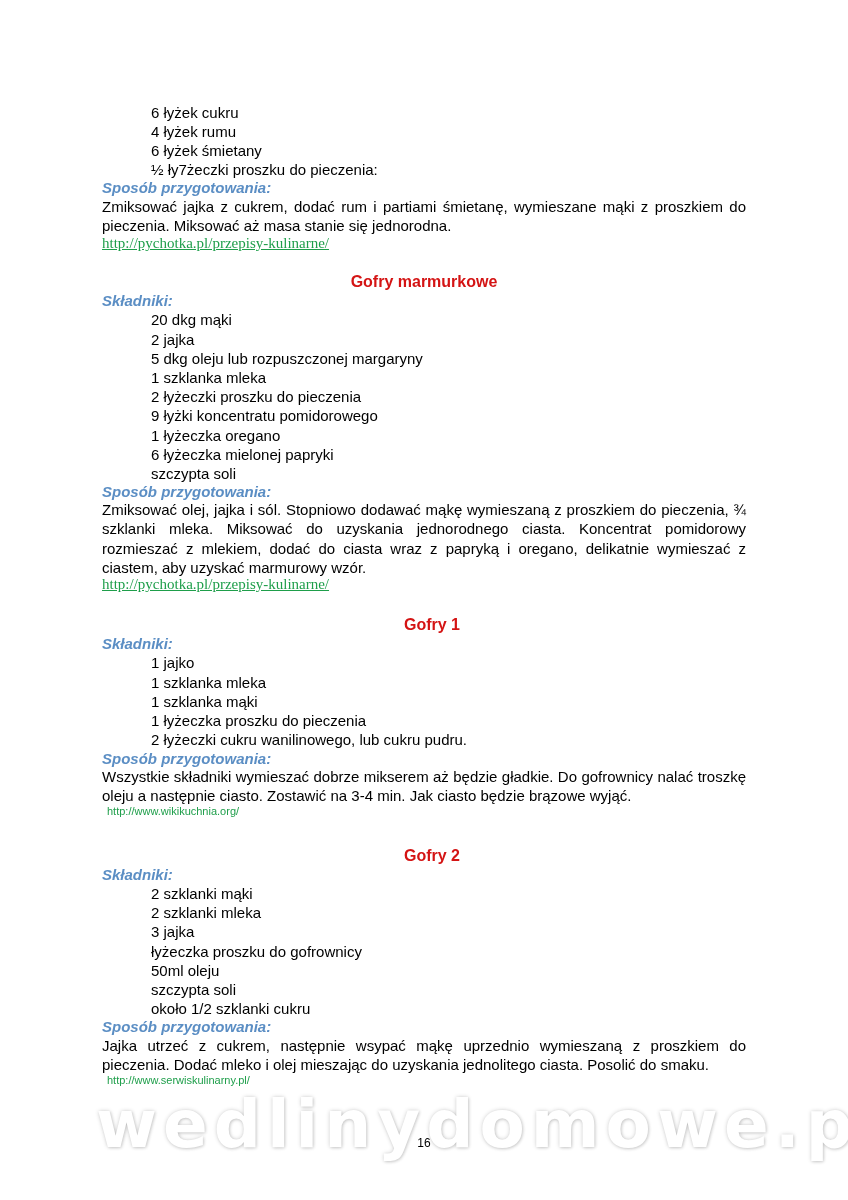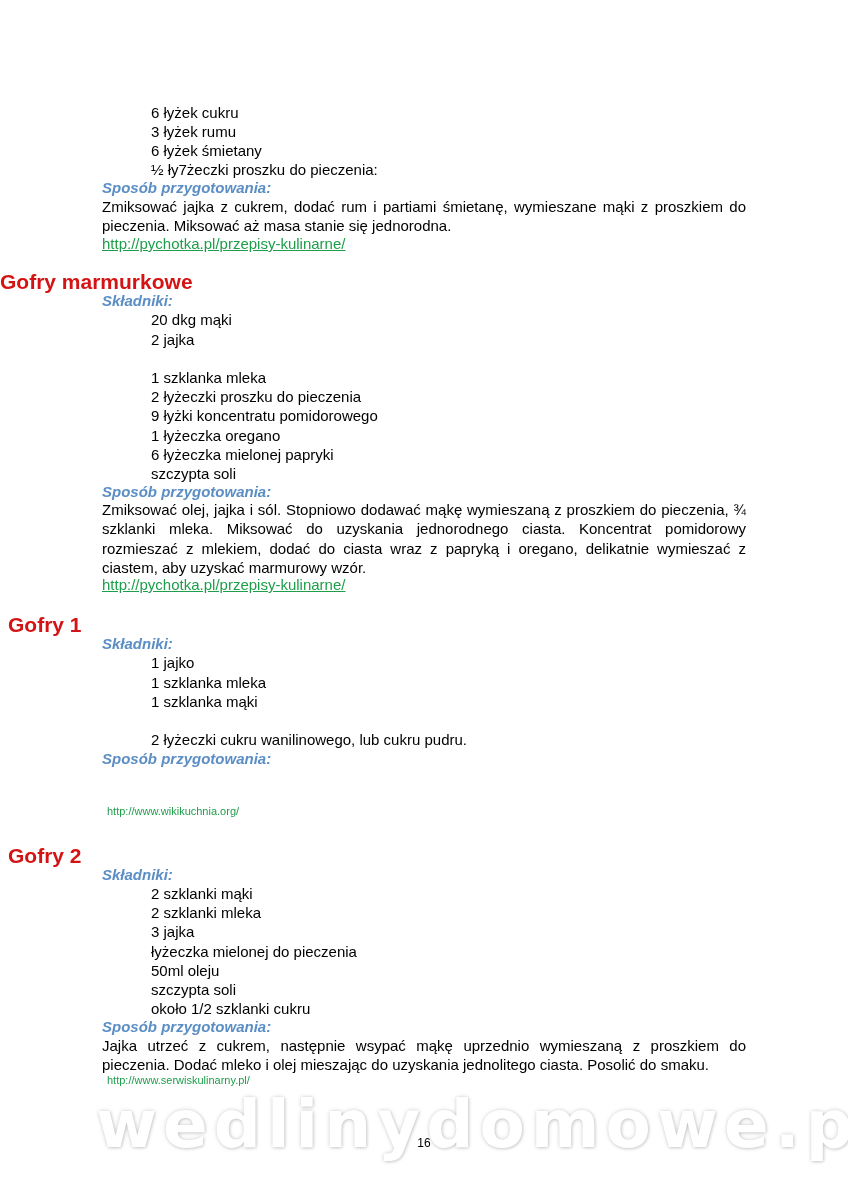--- a/index.html
+++ b/index.html
@@ -4,72 +4,75 @@
 <style>
   html, body { margin: 0; padding: 0; background: #ffffff; }
   body { width: 848px; height: 1200px; position: relative; overflow: hidden;
          font-family: "Liberation Sans", sans-serif; color: #000; }
   .page { position: absolute; left: 0; top: 0; width: 848px; height: 1200px; }
   .line { position: absolute; font-size: 15px; line-height: 19px; white-space: nowrap; }
   .ing { left: 145px; margin-left: 6px; }
   .label { left: 102px; color: #5b8ec4; font-weight: bold; font-style: italic; font-size: 15px; }
   .para { left: 102px; width: 644px; text-align: justify; font-size: 15px; line-height: 19.3px; white-space: normal; }
   .para-last { text-align-last: left; }
-  .link { left: 102px; color: #1e9e4a; text-decoration: underline; font-size: 15px; }
+  .link { left: 102px; color: #1e9e4a; text-decoration: underline; font-size: 15px; font-family: Liberation Serif, serif; }
   .small-link { left: 107px; color: #1e9e4a; font-size: 11px; line-height: 14px; }
-  .title { left: 0; width: 848px; text-align: left; color: #d41414; font-weight: bold; font-size: 21px; }
+  .title { left: 0; width: 848px; text-align: center; color: #d41414; font-weight: bold; font-size: 16px; }
   .title.t1 { left: 8px; }
   .watermark { position: absolute; left: 96px; top: 1086px; width: 680px; text-align: center;
                font-size: 66px; font-weight: bold; letter-spacing: 6px; color: #ffffff;
                text-shadow: 0 0 4px rgba(0,0,0,0.18), 1px 1px 3px rgba(0,0,0,0.12);
                font-family: "DejaVu Sans", sans-serif; }
   .pagenum { position: absolute; left: 0; width: 848px; top: 1136px; text-align: center; font-size: 12px; }
 </style>
 </head>
 <body>
 
 <div class="page">
 
   <div class="line ing" style="top:103px">6 łyżek cukru</div>
-  <div class="line ing" style="top:122px">3 łyżek rumu</div>
+  <div class="line ing" style="top:122px">4 łyżek rumu</div>
   <div class="line ing" style="top:141px">6 łyżek śmietany</div>
   <div class="line ing" style="top:160px">½ ły7żeczki proszku do pieczenia:</div>
   <div class="line label" style="top:178px">Sposób przygotowania:</div>
   <div class="line para" style="top:197px">Zmiksować jajka z cukrem, dodać rum i partiami śmietanę, wymieszane mąki z proszkiem do pieczenia. Miksować aż masa stanie się jednorodna.</div>
   <div class="line link" style="top:234px">http://pychotka.pl/przepisy-kulinarne/</div>
 
   <div class="line title" style="top:272px">Gofry marmurkowe</div>
   <div class="line label" style="top:291px">Składniki:</div>
   <div class="line ing" style="top:310px">20 dkg mąki</div>
   <div class="line ing" style="top:330px">2 jajka</div>
+  <div class="line ing" style="top:349px">5 dkg oleju lub rozpuszczonej margaryny</div>
   <div class="line ing" style="top:368px">1 szklanka mleka</div>
   <div class="line ing" style="top:387px">2 łyżeczki proszku do pieczenia</div>
   <div class="line ing" style="top:406px">9 łyżki koncentratu pomidorowego</div>
   <div class="line ing" style="top:426px">1 łyżeczka oregano</div>
   <div class="line ing" style="top:445px">6 łyżeczka mielonej papryki</div>
   <div class="line ing" style="top:464px">szczypta soli</div>
   <div class="line label" style="top:482px">Sposób przygotowania:</div>
   <div class="line para para-last" style="top:500px">Zmiksować olej, jajka i sól. Stopniowo dodawać mąkę wymieszaną z proszkiem do pieczenia, ¾ szklanki mleka. Miksować do uzyskania jednorodnego ciasta. Koncentrat pomidorowy rozmieszać z mlekiem, dodać do ciasta wraz z papryką i oregano, delikatnie wymieszać z ciastem, aby uzyskać marmurowy wzór.</div>
   <div class="line link" style="top:575px">http://pychotka.pl/przepisy-kulinarne/</div>
 
   <div class="line title t1" style="top:615px">Gofry 1</div>
   <div class="line label" style="top:634px">Składniki:</div>
   <div class="line ing" style="top:653px">1 jajko</div>
   <div class="line ing" style="top:673px">1 szklanka mleka</div>
   <div class="line ing" style="top:692px">1 szklanka mąki</div>
+  <div class="line ing" style="top:711px">1 łyżeczka proszku do pieczenia</div>
   <div class="line ing" style="top:730px">2 łyżeczki cukru wanilinowego, lub cukru pudru.</div>
   <div class="line label" style="top:749px">Sposób przygotowania:</div>
+  <div class="line para para-last" style="top:767px">Wszystkie składniki wymieszać dobrze mikserem aż będzie gładkie. Do gofrownicy nalać troszkę oleju a następnie ciasto. Zostawić na 3-4 min. Jak ciasto będzie brązowe wyjąć.</div>
   <div class="line small-link" style="top:804px">http://www.wikikuchnia.org/</div>
 
   <div class="line title t1" style="top:846px">Gofry 2</div>
   <div class="line label" style="top:865px">Składniki:</div>
   <div class="line ing" style="top:884px">2 szklanki mąki</div>
   <div class="line ing" style="top:903px">2 szklanki mleka</div>
   <div class="line ing" style="top:922px">3 jajka</div>
-  <div class="line ing" style="top:942px">łyżeczka mielonej do pieczenia</div>
+  <div class="line ing" style="top:942px">łyżeczka proszku do gofrownicy</div>
   <div class="line ing" style="top:961px">50ml oleju</div>
   <div class="line ing" style="top:980px">szczypta soli</div>
   <div class="line ing" style="top:999px">około 1/2 szklanki cukru</div>
   <div class="line label" style="top:1017px">Sposób przygotowania:</div>
   <div class="line para para-last" style="top:1036px">Jajka utrzeć z cukrem, następnie wsypać mąkę uprzednio wymieszaną z proszkiem do pieczenia. Dodać mleko i olej mieszając do uzyskania jednolitego ciasta. Posolić do smaku.</div>
   <div class="line small-link" style="top:1073px">http://www.serwiskulinarny.pl/</div>
 
   <div class="watermark">wedlinydomowe.pl</div>
   <div class="pagenum">16</div>
 </div>

